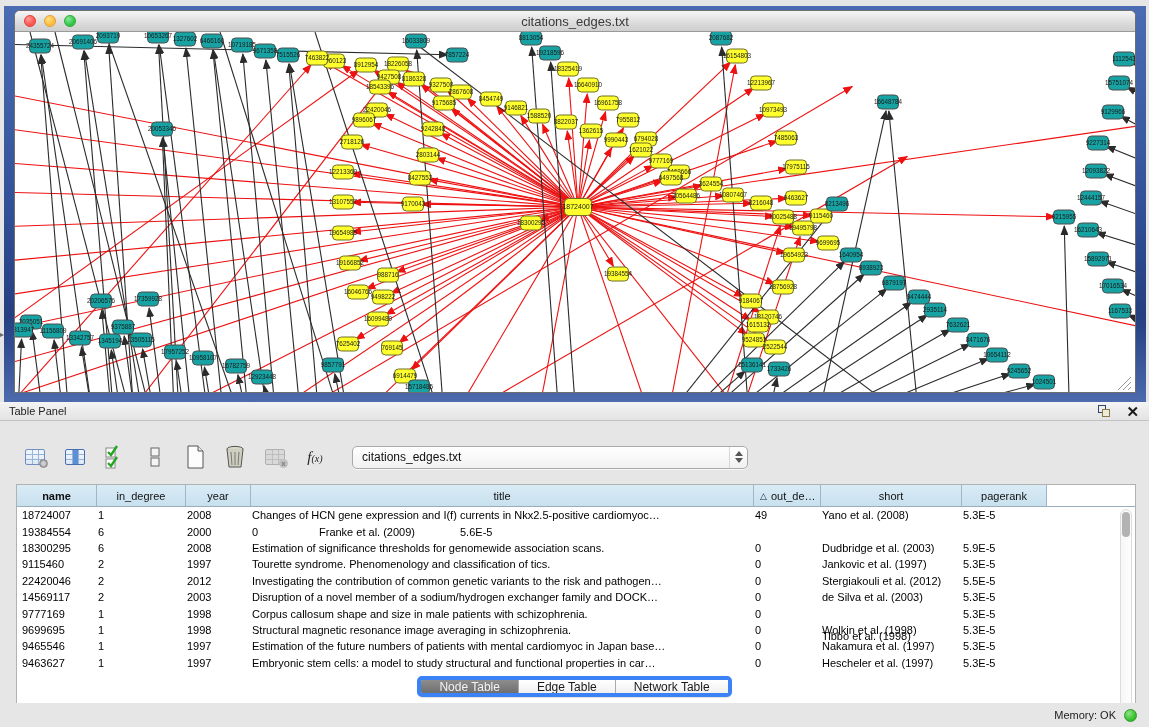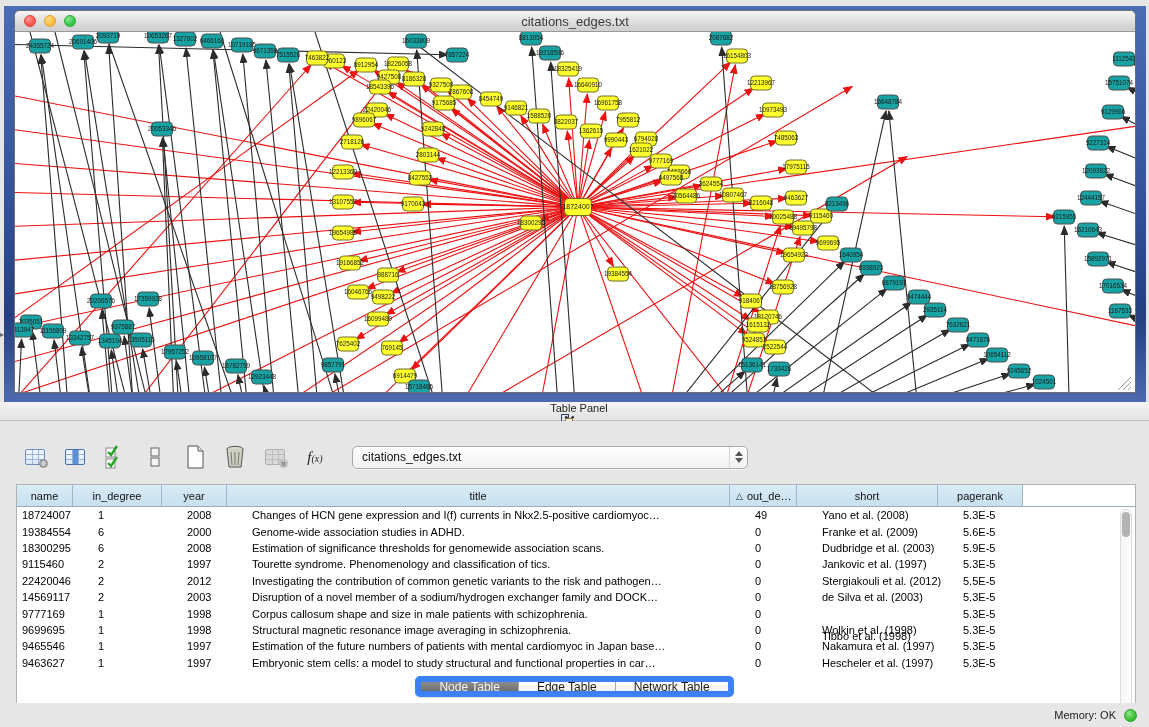--- a/index.html
+++ b/index.html
@@ -20,21 +20,21 @@
   .light { width:12px; height:12px; border-radius:50%; }
   .light.red   { background:radial-gradient(circle at 35% 30%, #ff9a94, #fc5753 60%); border:1px solid #df3e37; }
   .light.yellow{ background:radial-gradient(circle at 35% 30%, #ffe084, #fdbc40 60%); border:1px solid #de9f34; }
   .light.green { background:radial-gradient(circle at 35% 30%, #8ce797, #33c748 60%); border:1px solid #27aa35; }
   .netcanvas { position:relative; width:1120px; height:361px; background:#fff; overflow:hidden; }
   .netcanvas svg { display:block; }
 
   
   .panel-titlebar { position:absolute; left:0; top:402px; width:1149px; height:19px;
     background:linear-gradient(180deg,#f4f4f4,#e3e3e3); border-bottom:1px solid #c2c2c2;
-    display:flex; align-items:center;flex-direction:column; }
+    display:flex; align-items:center; }
   .panel-titlebar .ptitle { font-size:11px; color:#222; margin-left:9px; }
   .panel-titlebar .spacer { flex:1; }
   .float-ico { width:14px; height:13px; position:relative; margin-right:14px; cursor:default; }
   .float-ico .sq1 { position:absolute; left:0; top:0; width:8px; height:8px; border:1px solid #30456e; background:transparent; }
   .float-ico .sq2 { position:absolute; left:4px; top:4px; width:8px; height:8px; border:1px solid #8a7b4a; background:#efe9d8; }
   .close-ico { font-size:15px; font-weight:bold; color:#1a1a1a; margin-right:10px; line-height:13px; cursor:default; }
 
   .panel-body { position:absolute; left:0; top:421px; width:1149px; height:282px; background:#e6e6e6; }
 
   .toolbar { position:absolute; left:20px; top:20px; height:32px; display:flex; align-items:center; gap:10px; }
@@ -58,21 +58,21 @@
   .th.filler { background:#fff; border-right:none; }
   .rows { position:absolute; left:0; top:22px; width:1103px; height:164px; }
   .trow { display:flex; height:16.4px; align-items:center; }
   .td { font-size:11px; color:#000; padding-left:5px; white-space:nowrap; overflow:hidden; }
   .vscroll { position:absolute; right:3px; top:24px; width:12px; height:224px;
     background:linear-gradient(90deg,#f6f6f6,#fdfdfd); border:1px solid #dcdcdc; border-radius:7px; }
   .vthumb { position:absolute; left:1px; top:2px; width:8px; height:25px; border-radius:5px; background:#b3b3b3; }
 
   
   .tabsrow { position:absolute; left:0; top:255px; width:1149px; display:flex; justify-content:center; }
-  .seg { display:flex; border:6px solid #3b82f6; border-radius:5px; overflow:hidden; height:21px;
+  .seg { display:flex; border:4px solid #3b82f6; border-radius:5px; overflow:hidden; height:21px;
     box-shadow:0 1px 1px rgba(0,0,0,.12); }
   .seg .tab { font-size:12px; padding:0 18px; display:flex; align-items:center; border-right:1px solid #aaa; cursor:default; }
   .seg .tab:last-child { border-right:none; }
   .seg .tab.sel { background:linear-gradient(180deg,#8d8d8d,#6f6f6f); color:#f3f3f3; }
   .seg .tab.unsel { background:linear-gradient(180deg,#ffffff,#f1f1f1); color:#1a1a1a; }
 
   
   .statusbar { position:absolute; left:0; top:703px; width:1149px; height:24px; background:#e6e6e6;
     display:flex; align-items:center; justify-content:flex-end; }
   .statusbar .mem { font-size:11px; color:#222; margin-right:8px; }
@@ -851,21 +851,21 @@
         <span class="cv">citations_edges.txt</span>
         <span class="caps">
           <span class="tri-up"></span>
             <span class="tri-dn"></span>
         </span>
       </div>
     </div>
 
     <div class="tablewrap">
       <div class="thead" id="thead">
-          <div class="th" style="width: 56px;">name</div>
+          <div class="th" style="width: 80px; font-weight: bold;">name</div>
           <div class="th" style="width: 89px;">in_degree</div>
           <div class="th" style="width: 65px;">year</div>
           <div class="th" style="width: 503px;">title</div>
           <div class="th sorted" style="width: 67px;"><span class="sort-tri">△</span>out_de…</div>
           <div class="th" style="width: 141px;">short</div>
           <div class="th" style="width: 85px;">pagerank</div>
           <div class="th filler" style="flex: 1 1 0%;"></div>
         </div>
       <div class="rows" id="trows">
           <div class="trow">
@@ -874,21 +874,20 @@
             <div class="td" style="width: 65px;">2008</div>
             <div class="td" style="width: 503px;">Changes of HCN gene expression and I(f) currents in Nkx2.5-positive cardiomyoc…</div>
             <div class="td" style="width: 67px;">49</div>
             <div class="td" style="width: 141px;">Yano et al. (2008)</div>
             <div class="td" style="width: 85px;">5.3E-5</div>
           </div>
           <div class="trow">
             <div class="td" style="width: 76px;">19384554</div>
             <div class="td" style="width: 89px;">6</div>
             <div class="td" style="width: 65px;">2000</div>
-            <div class="td" style="width: 503px;">Genome-wide association studies in ADHD.</div>
             <div class="td" style="width: 67px;">0</div>
             <div class="td" style="width: 141px;">Franke et al. (2009)</div>
             <div class="td" style="width: 85px;">5.6E-5</div>
           </div>
           <div class="trow">
             <div class="td" style="width: 76px;">18300295</div>
             <div class="td" style="width: 89px;">6</div>
             <div class="td" style="width: 65px;">2008</div>
             <div class="td" style="width: 503px;">Estimation of significance thresholds for genomewide association scans.</div>
             <div class="td" style="width: 67px;">0</div>

